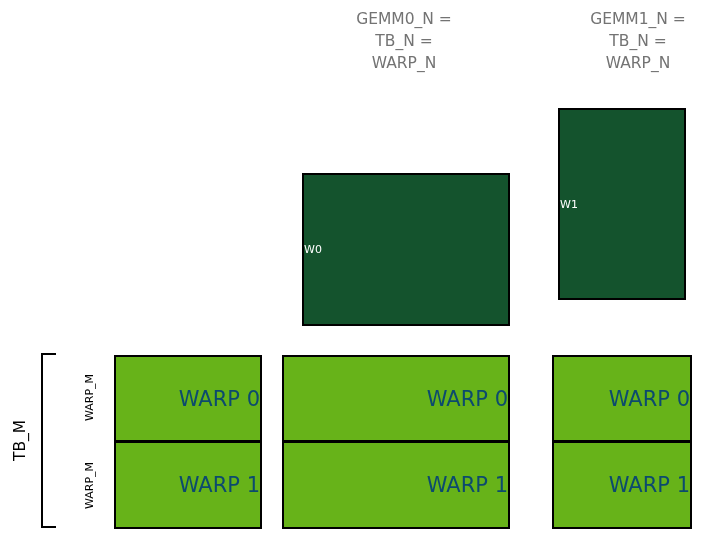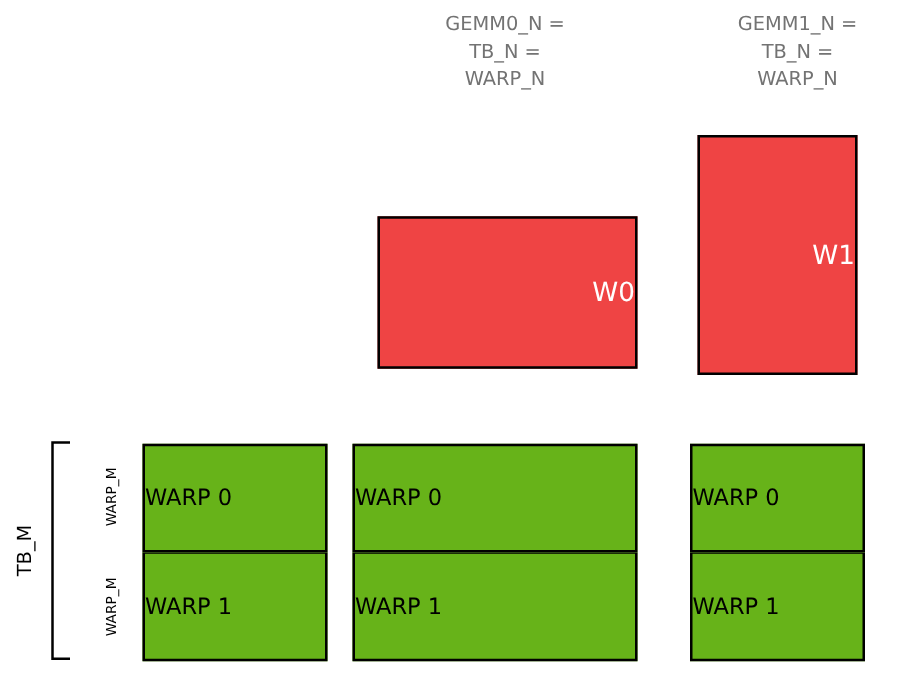--- a/index.html
+++ b/index.html
@@ -26,42 +26,42 @@
   .col-header {
     text-align: center;
     font-size: 15.5px;
     color: #737373;
     line-height: 1.42;
     white-space: pre-line;
     font-family: "DejaVu Sans", sans-serif;
   }
 
   .blue-box {
-    background: #ef4444;
+    background: #14532d;
     border: 2.5px solid #000000;
     box-sizing: border-box;
     color: #ffffff;
     display: flex;
     align-items: center;
-    justify-content: flex-end;
-    font-size: 21px;
+    justify-content: flex-start;
+    font-size: 11px;
   }
 
   .green-stack {
     box-sizing: border-box;
   }
   .green-cell {
     background: #67b319;
     border: 2.5px solid #000000;
     box-sizing: border-box;
-    color: #000000;
+    color: #0c4a6e;
     display: flex;
     align-items: center;
-    justify-content: flex-start;
-    font-size: 18px;
+    justify-content: flex-end;
+    font-size: 21px;
   }
   .green-cell.bottom {
     border-top: 1.5px solid #000000;
   }
 
   .vlabel {
     writing-mode: vertical-rl;
     transform: rotate(180deg);
     color: #000000;
     font-family: "DejaVu Sans", sans-serif;
@@ -80,21 +80,21 @@
 <div class="stage">
 
   <div class="abs col-header" style="left:300px; top:8px; width:208px;">GEMM0_N =
 TB_N =
 WARP_N</div>
 
   <div class="abs col-header" style="left:548px; top:8px; width:180px;">GEMM1_N =
 TB_N =
 WARP_N</div>
 
-  <div class="abs blue-box" style="left:302px; top:173px; width:208px; height:122px;">
+  <div class="abs blue-box" style="left:302px; top:173px; width:208px; height:153px;">
     <span>W0</span>
   </div>
 
   <div class="abs blue-box" style="left:558px; top:108px; width:128px; height:192px;">
     <span>W1</span>
   </div>
 
   <svg class="abs" style="left:38px; top:352px;" width="22" height="177">
     <path d="M 18 2 L 4 2 L 4 175 L 18 175" fill="none" stroke="#000000" stroke-width="2"></path>
   </svg>

